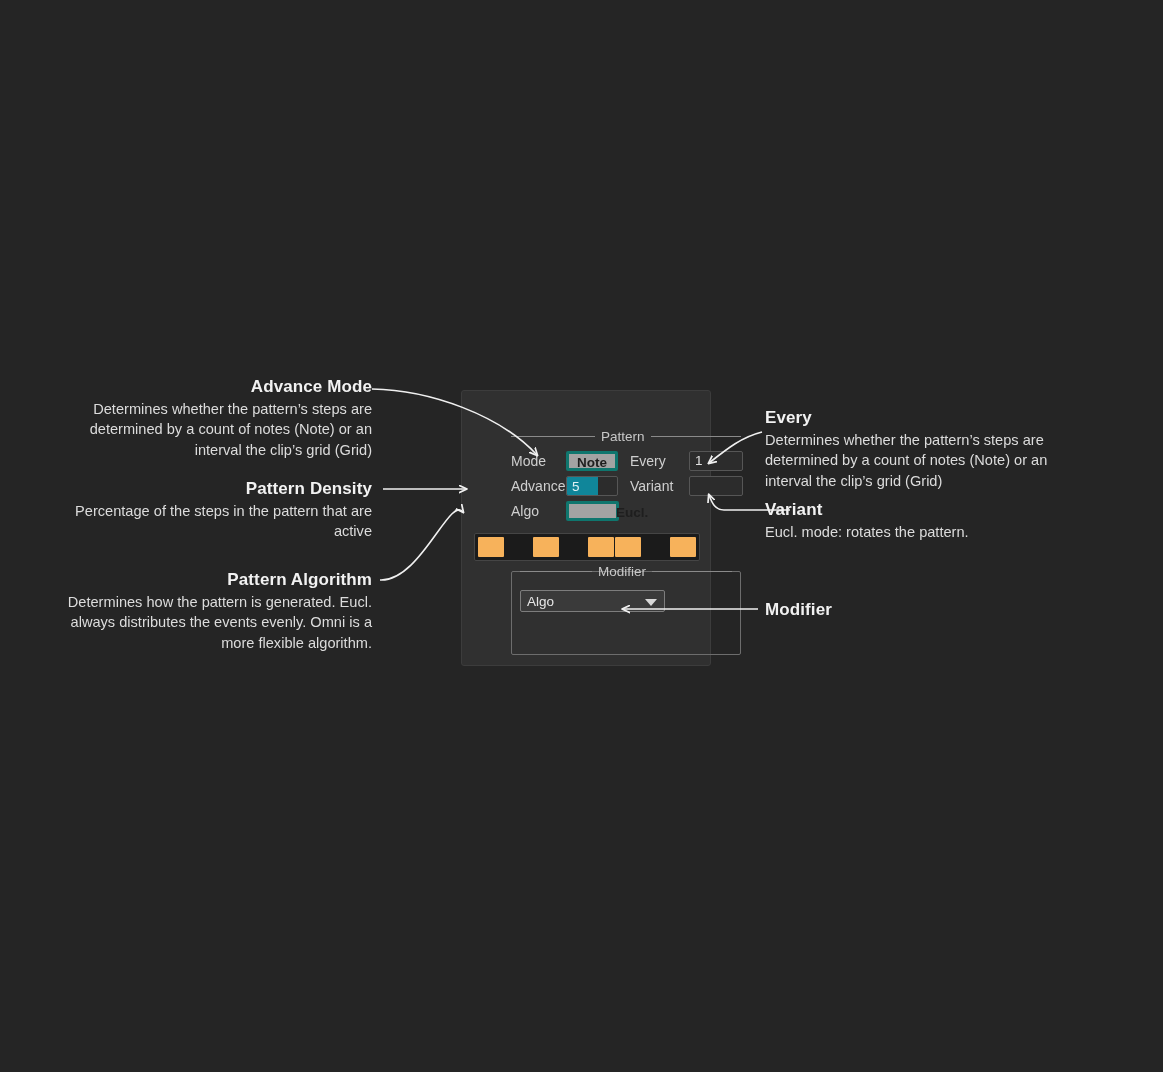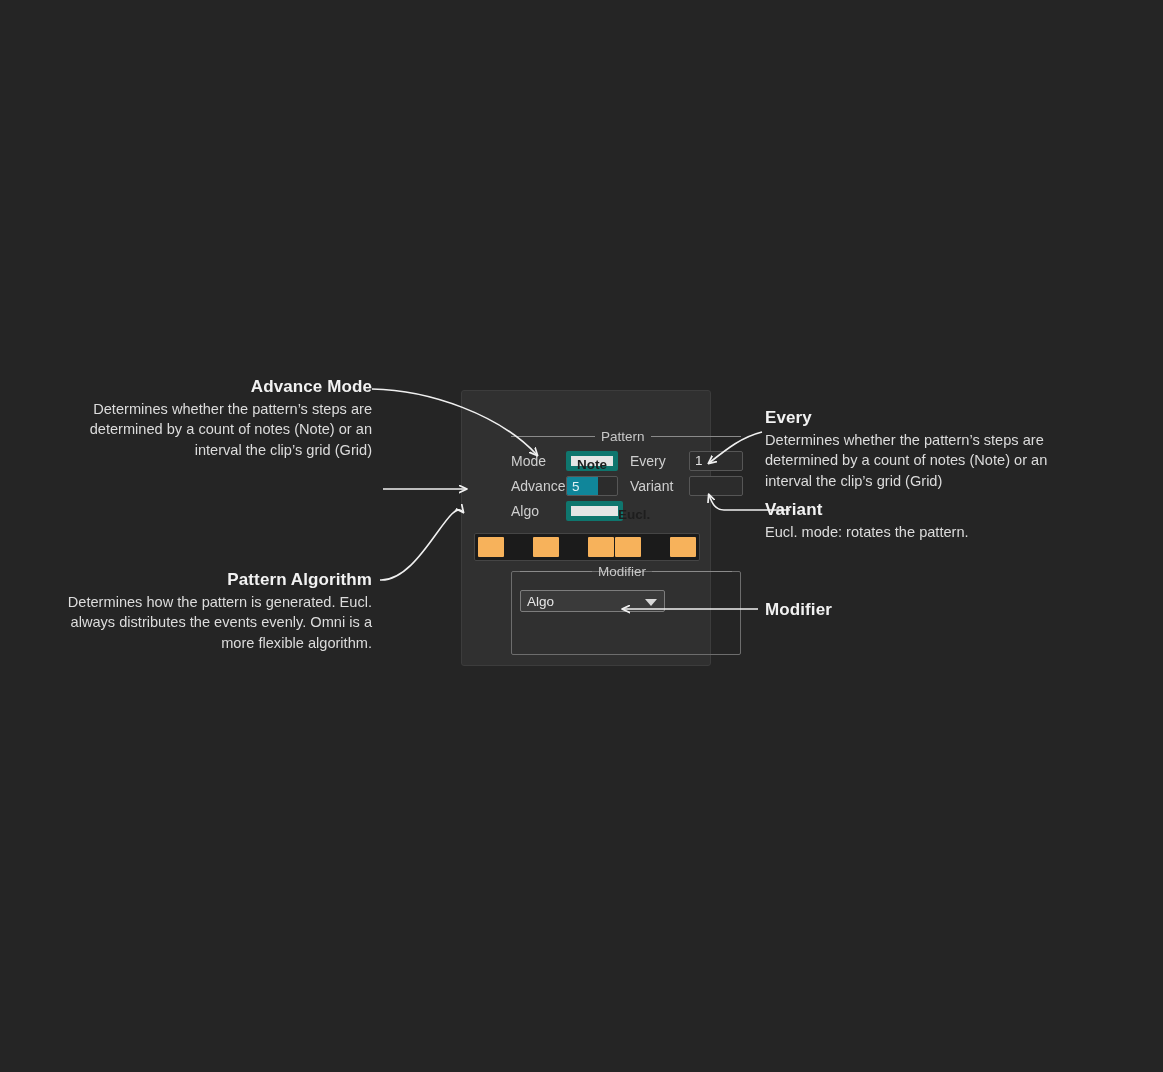--- a/index.html
+++ b/index.html
@@ -176,26 +176,26 @@
     display: flex;
     align-items: center;
     height: 20px;
   }
   .plabel {
     font-size: 14px;
     color: #cfcfcf;
     white-space: nowrap;
   }
   .val-orange {
-    background: #e5e5e5;
+    background: #a3a3a3;
     color: #1e1e1e;
     font-size: 13.5px;
     font-weight: bold;
     text-align: center;
-    border: 5px solid #0f766e;
+    border: 3px solid #0f766e;
     border-radius: 2px;
     box-sizing: border-box;
     height: 20px;
     line-height: 18px;
   }
   .val-box {
     background: #2c2c2c;
     border: 1px solid #565656;
     border-radius: 2px;
     box-sizing: border-box;
@@ -303,20 +303,24 @@
     <path d="M790,510 L724,510 C715,510 712,503 709,495" fill="none" stroke="#f0f0f0" stroke-width="1.6" marker-end="url(#ar)"></path>
 
     <path d="M758,609 L623,609" fill="none" stroke="#f0f0f0" stroke-width="1.6" marker-end="url(#ar)"></path>
   </svg>
 
   <div class="anno left-col" style="left:60px; top:376px; width:312px;">
     <p class="title">Advance Mode</p>
     <p class="body">Determines whether the pattern’s steps are determined by a count of notes (Note) or an interval  the clip’s grid (Grid)</p>
   </div>
 
+  <div class="anno left-col" style="left:60px; top:478px; width:312px;">
+    <p class="title">Pattern Density</p>
+    <p class="body">Percentage of the steps in the pattern that are active</p>
+  </div>
 
   <div class="anno left-col" style="left:60px; top:569px; width:312px;">
     <p class="title">Pattern Algorithm</p>
     <p class="body">Determines how the pattern is generated. Eucl. always  distributes the events evenly. Omni is a more flexible algorithm.</p>
   </div>
 
   <div class="anno right-col" style="left:765px; top:407px; width:300px;">
     <p class="title">Every</p>
     <p class="body">Determines whether the pattern’s steps are determined by a count of notes (Note) or an interval  the clip’s grid (Grid)</p>
   </div>

